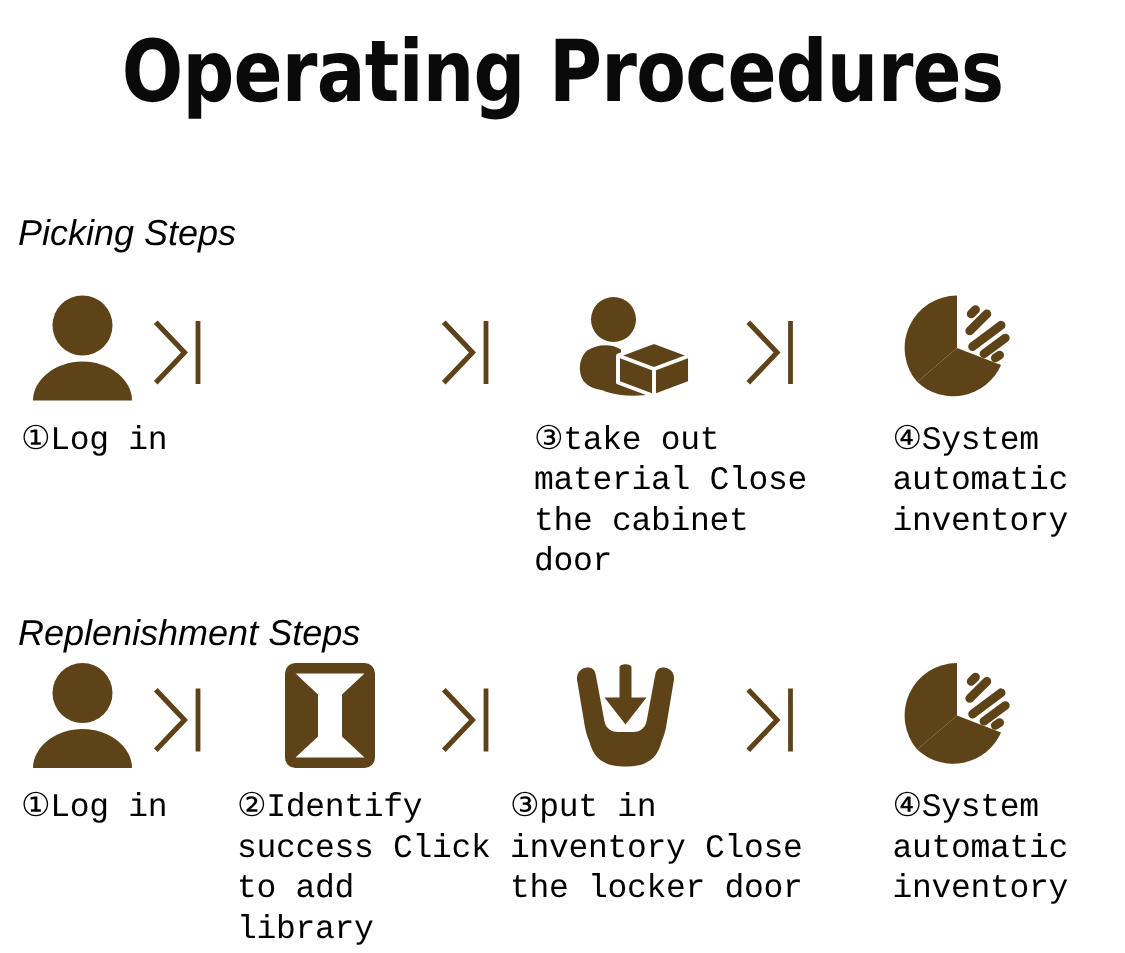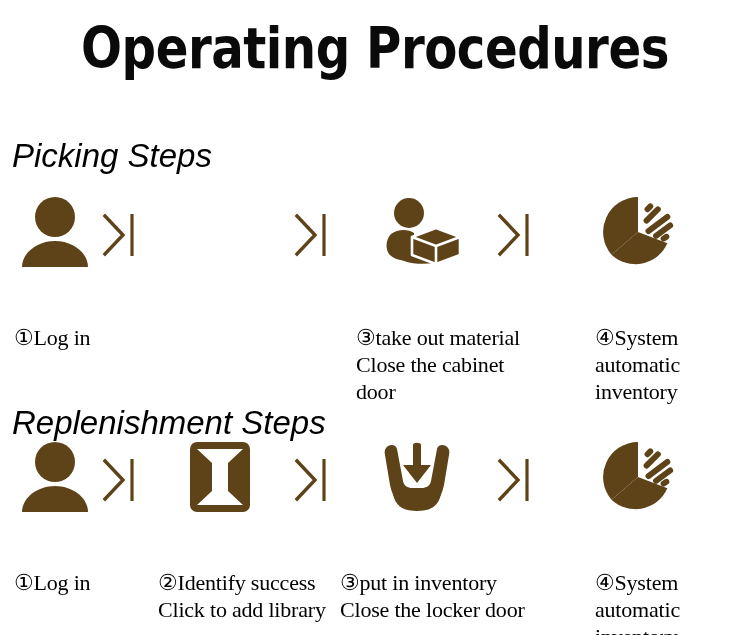--- a/index.html
+++ b/index.html
@@ -34,21 +34,21 @@
     transform-origin: 50% 50%;
   }
 
   
   .section-heading {
     position: absolute;
     left: 12px;
     font-family: "Liberation Sans", sans-serif;
     font-style: italic;
     font-weight: normal;
-    font-size: 33px;
+    font-size: 24px;
     line-height: 36px;
     color: #000000;
     white-space: nowrap;
   }
   #picking-heading      { top: 138px; }
   #replenishment-heading{ top: 405px; }
 
   
   .flow-row { position: absolute; left: 0; width: 750px; }
   #picking-row       { top: 196px; height: 180px; }
@@ -58,26 +58,25 @@
   .step-icon {
     position: relative;
     height: 72px;
     display: block;
   }
   .step-icon svg { display: block; }
   .step-label {
     position: absolute;
     top: 84px;
     left: 0;
-    font-family: Liberation Serif, serif;
+    font-family: Liberation Mono, monospace;
     font-size: 22px;
     line-height: 27px;
     color: #000000;
     letter-spacing: -0.2px;
-    margin-top: 44px;
   }
 
   
   #picking-row .step-1 { left: 14px;  }
   #picking-row .step-1 .step-icon { margin-left: 6px; }
   #picking-row .step-1 .step-label { width: 130px; }
   #picking-row .step-2 { left: 158px; }
   #picking-row .step-2 .step-icon { margin-left: 30px; }
   #picking-row .step-2 .step-label { width: 175px; }
   #picking-row .step-3 { left: 356px; }

